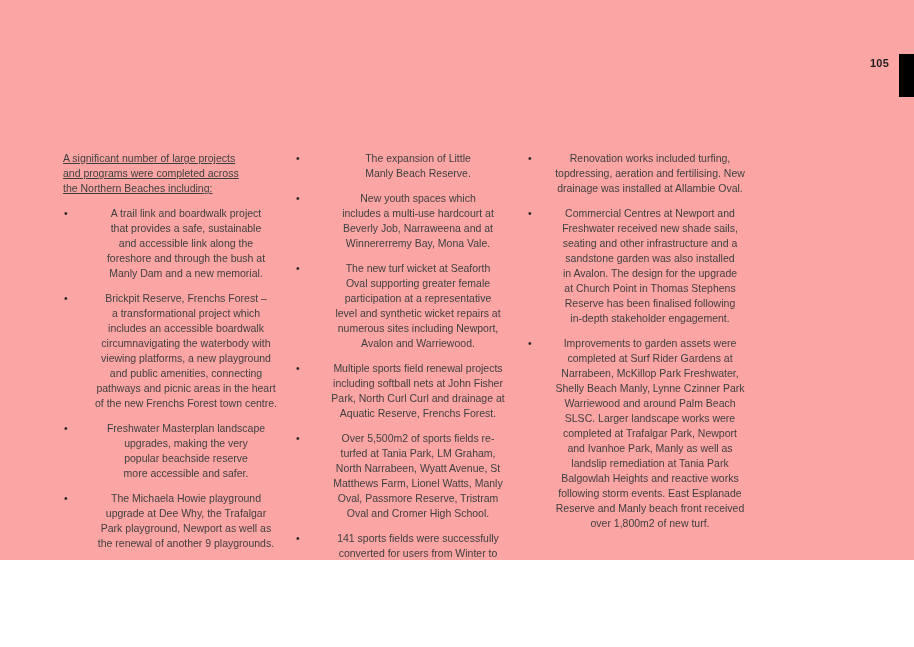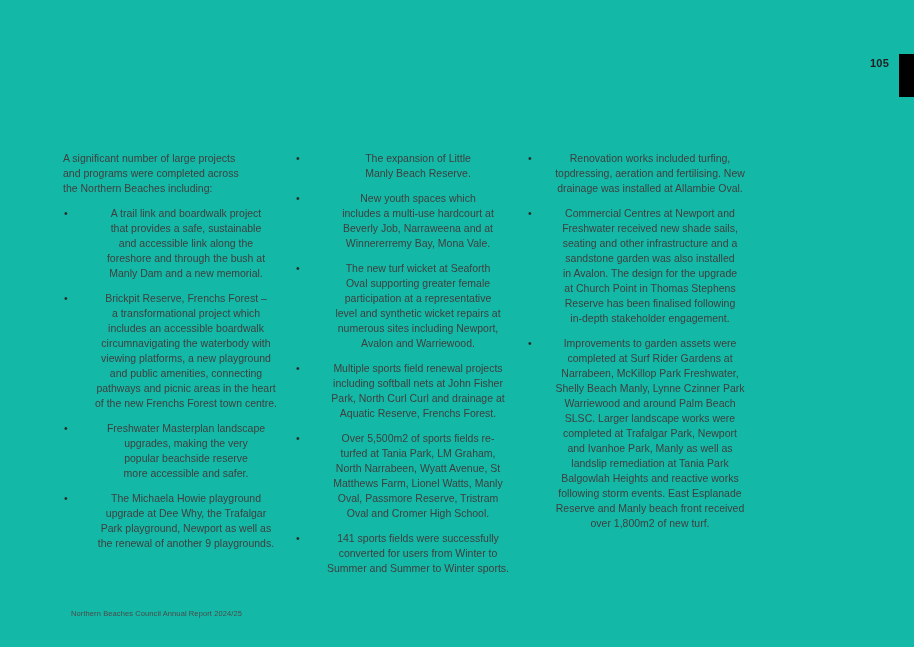--- a/index.html
+++ b/index.html
@@ -1,22 +1,22 @@
 <!DOCTYPE html>
 <html><head>
 <meta charset="utf-8">
 <style>
   * { margin: 0; padding: 0; box-sizing: border-box; }
   html, body { background: #ffffff; }
   body { font-family: "Liberation Sans", sans-serif; }
   .page {
     position: relative;
     width: 914px;
-    height: 647px;
-    background: #14b8a6;
+    height: 560px;
+    background: #fca5a5;
     overflow: hidden;
     color: #3f3f3f;
   }
   .page-number {
     position: absolute;
     top: 57px;
     right: 25px;
     font-size: 11px;
     font-weight: 700;
     color: #1f1f1f;
@@ -49,20 +49,21 @@
   }
   .subheading {
     font-size: 10.5px;
     font-weight: 700;
     color: #242424;
     line-height: 15px;
   }
   .intro {
     white-space: pre;
     color: #3f3f3f;
+    text-decoration: underline;
   }
   ul.bullets {
     list-style: none;
     margin-top: 10px;
   }
   .col-2 ul.bullets, .col-3 ul.bullets { margin-top: 0; }
   ul.bullets li {
     position: relative;
     padding-left: 18px;
     margin-bottom: 10px;

